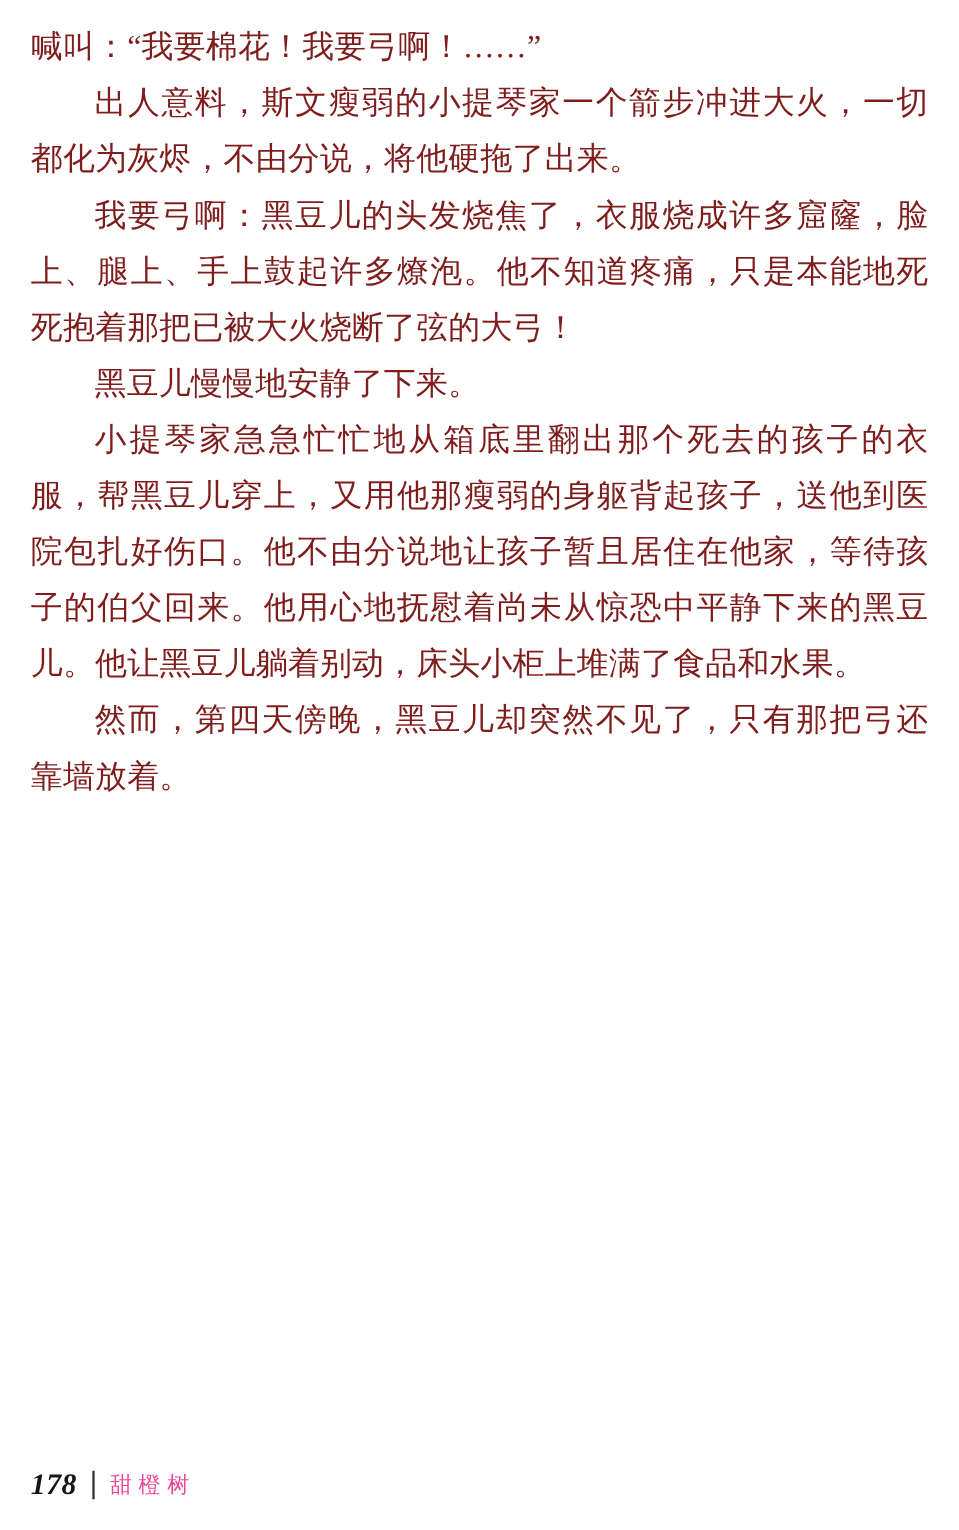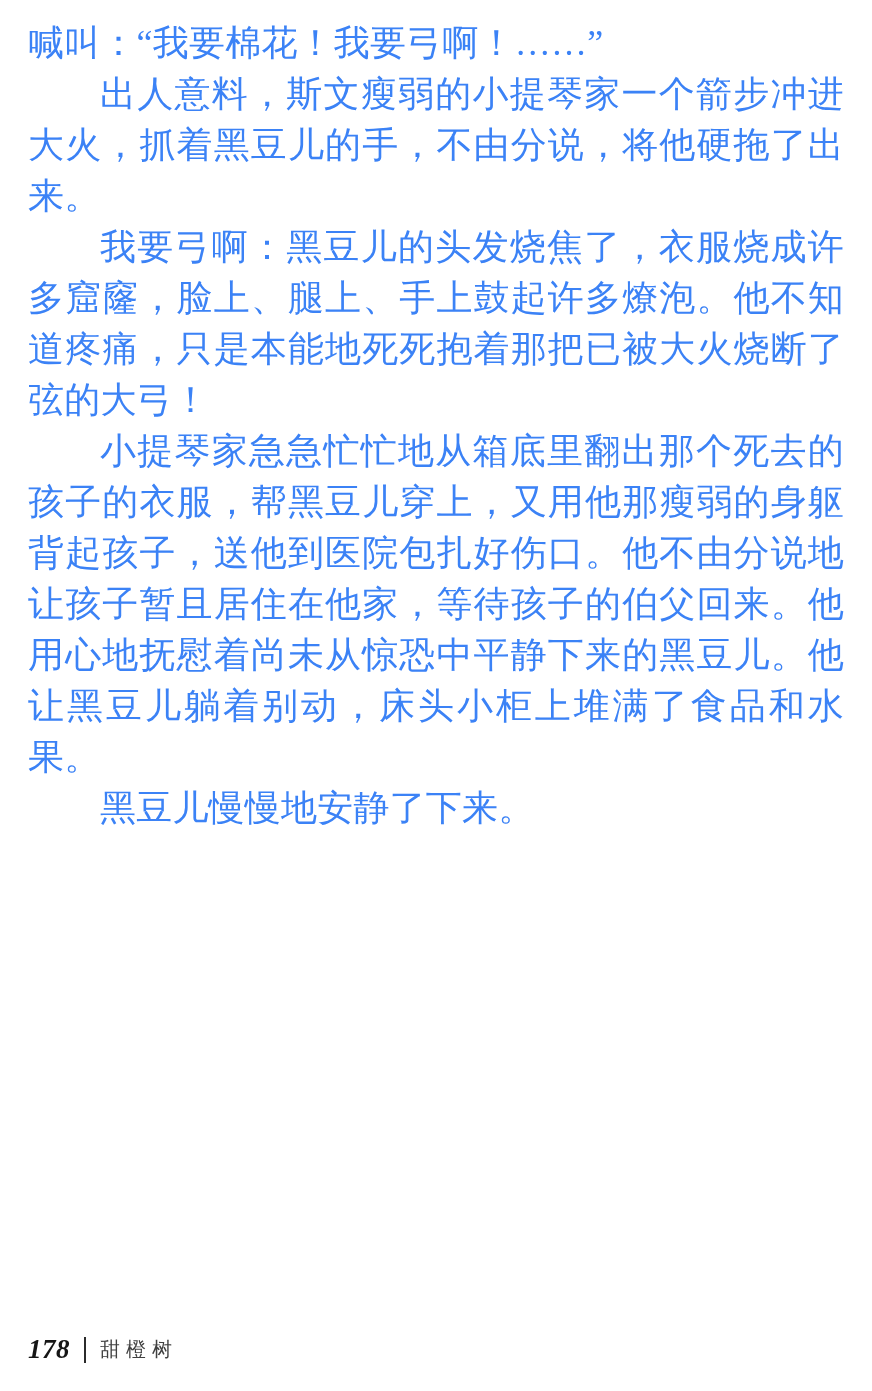--- a/index.html
+++ b/index.html
@@ -17,26 +17,26 @@
   }
   .page {
     position: absolute;
     left: 0; top: 0;
     width: 872px;
     height: 1391px;
     box-sizing: border-box;
     padding: 18px 28px 0 28px;
   }
   .body-text {
-    font-size: 36px;
+    font-size: 29px;
     line-height: 51px;
     text-align: justify;
     text-justify: inter-ideograph;
     letter-spacing: 0.2px;
-    color: #3b82f6;
+    color: #7f1d1d;
   }
   .body-text p {
     margin: 0;
     padding: 0;
     text-indent: 2em;
   }
   .body-text p.noindent {
     text-indent: 0;
   }
   .footer {
@@ -56,35 +56,36 @@
     letter-spacing: 0.5px;
   }
   .folio-rule {
     display: inline-block;
     width: 2px;
     height: 26px;
     background: #2b2b2b;
   }
   .footer-title {
     font-size: 20px;
-    color: #404040;
+    color: #ec4899;
     letter-spacing: 6px;
     font-family: "DejaVu Sans", "Liberation Sans", sans-serif;
   }
 </style>
 </head>
 <body>
 
 <div class="page">
   <div class="body-text">
     <p class="noindent">喊叫：“我要棉花！我要弓啊！……”</p>
-    <p>出人意料，斯文瘦弱的小提琴家一个箭步冲进大火，抓着黑豆儿的手，不由分说，将他硬拖了出来。</p>
+    <p>出人意料，斯文瘦弱的小提琴家一个箭步冲进大火，一切都化为灰烬，不由分说，将他硬拖了出来。</p>
     <p>我要弓啊：黑豆儿的头发烧焦了，衣服烧成许多窟窿，脸上、腿上、手上鼓起许多燎泡。他不知道疼痛，只是本能地死死抱着那把已被大火烧断了弦的大弓！</p>
+    <p>黑豆儿慢慢地安静了下来。</p>
     <p>小提琴家急急忙忙地从箱底里翻出那个死去的孩子的衣服，帮黑豆儿穿上，又用他那瘦弱的身躯背起孩子，送他到医院包扎好伤口。他不由分说地让孩子暂且居住在他家，等待孩子的伯父回来。他用心地抚慰着尚未从惊恐中平静下来的黑豆儿。他让黑豆儿躺着别动，床头小柜上堆满了食品和水果。</p>
-    <p>黑豆儿慢慢地安静了下来。</p>
+    <p>然而，第四天傍晚，黑豆儿却突然不见了，只有那把弓还靠墙放着。</p>
   </div>
 
   <div class="footer">
     <span class="folio">178</span>
     <span class="folio-rule"></span>
     <span class="footer-title">甜橙树</span>
   </div>
 </div>
 
 </body></html>

